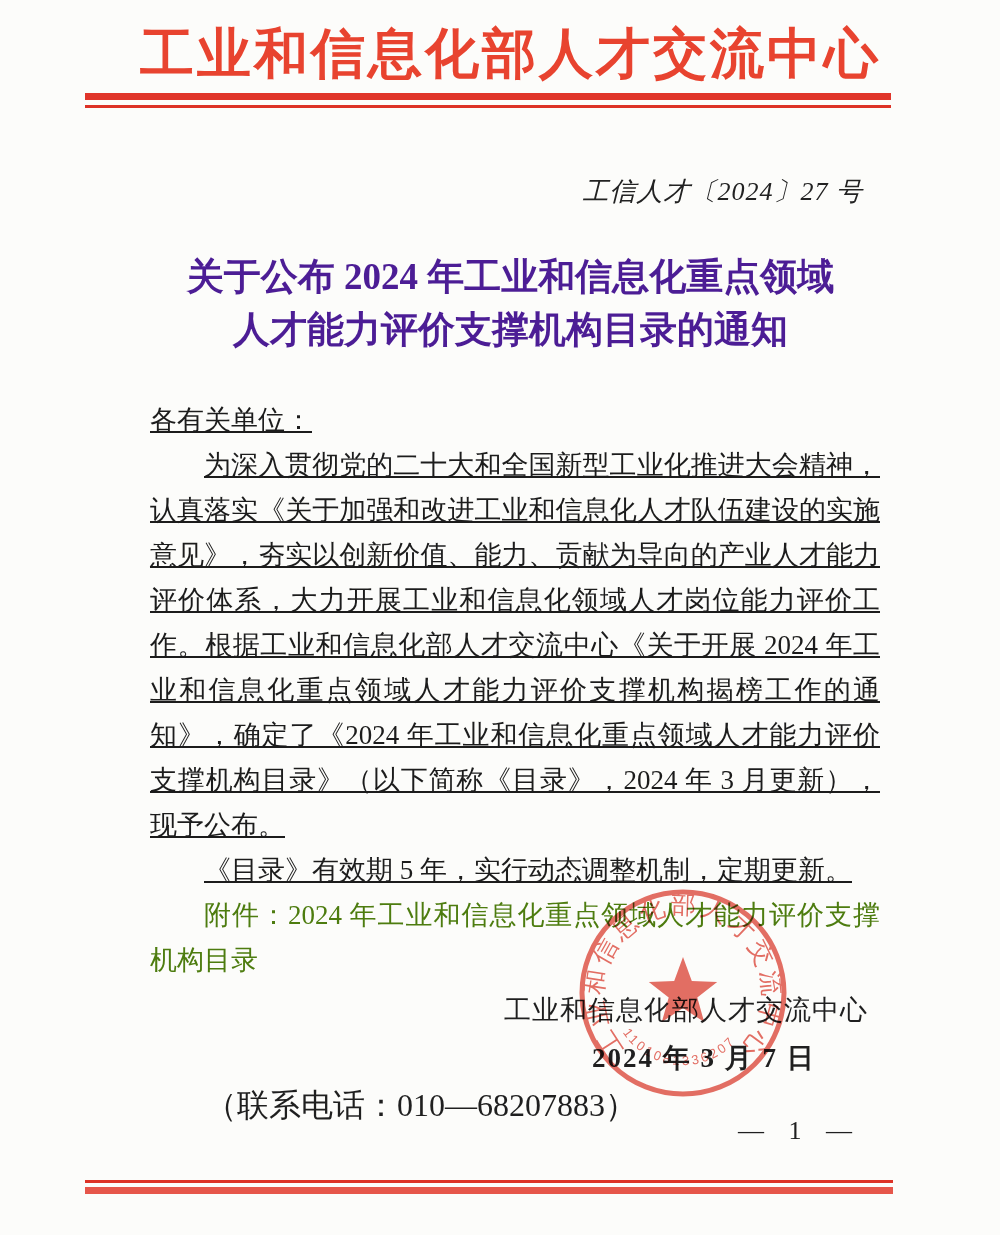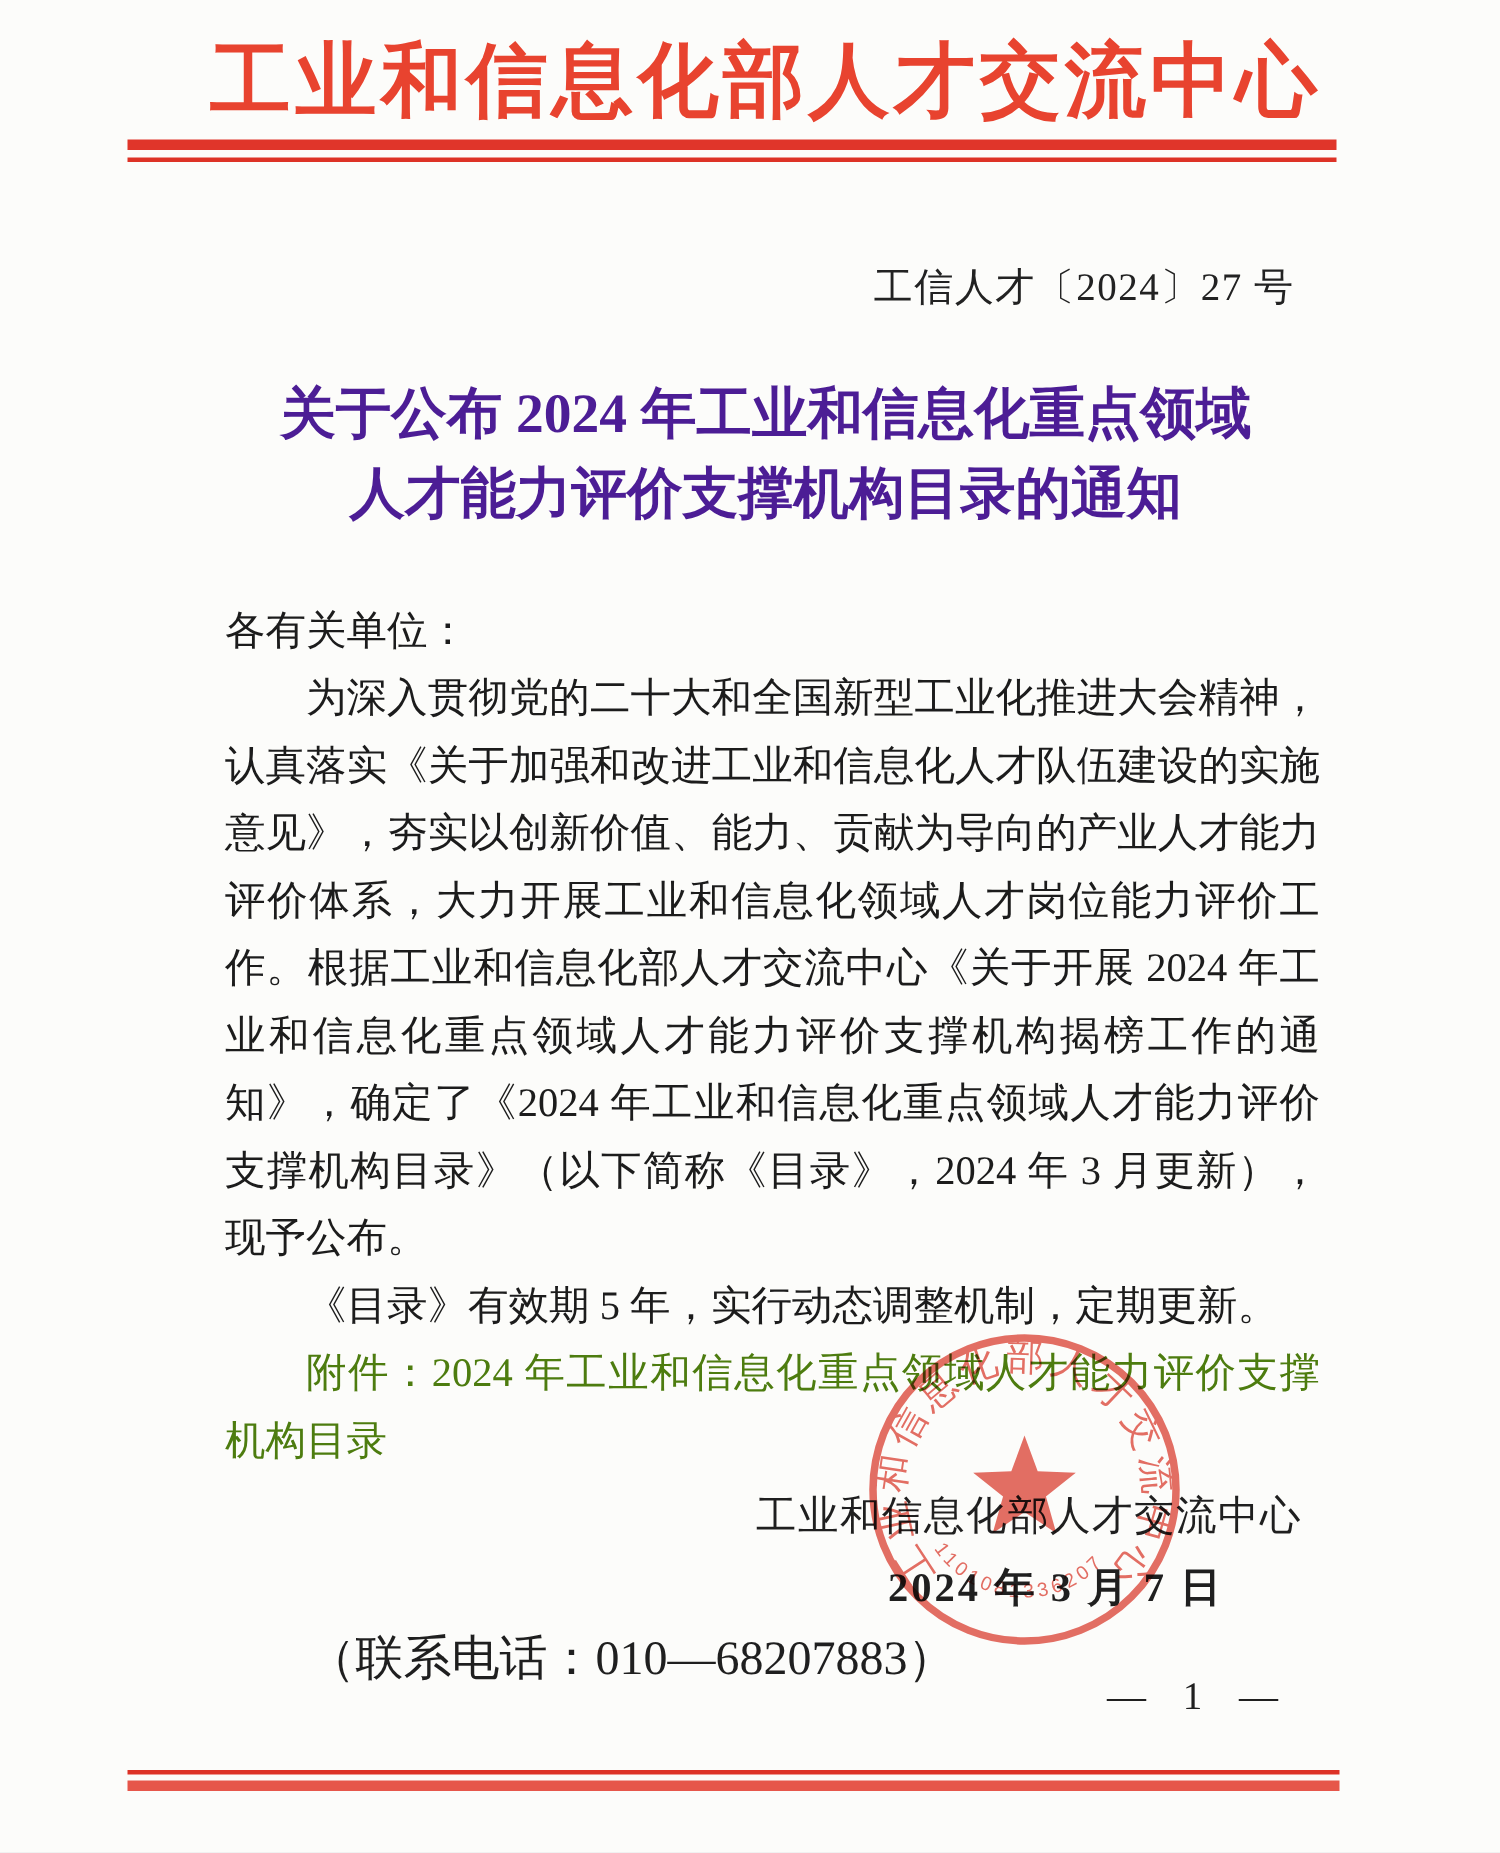--- a/index.html
+++ b/index.html
@@ -26,37 +26,39 @@
   .rule-wrap { position:absolute; left:85px; width:806px; top:93px; }
   .rule-thick { height:7px; background:#e0352a; }
   .rule-thin  { height:3px; background:#dd3226; margin-top:5px; }
 
   
   .doc-number {
     position:absolute; top:174px; right:158px;
     font-size:26px; letter-spacing:1px;
     color:#222;
     white-space:nowrap;
+    font-style:italic;
   }
 
   
   .doc-title {
     position:absolute; top:250px; left:0; width:100%;
     text-align:center;
     font-size:37px; font-weight:bold;
     line-height:53px;
     color:#4c1d95;
   }
 
   
   .body-block {
     position:absolute; top:398px; left:150px; width:730px;
     font-size:27px; line-height:45px;
     text-align:justify;
     color:#1c1c1c;
+    text-decoration:underline;
   }
   .body-block p { margin:0; }
   .p-indent { text-indent:2em; }
 
   .attachment-block {
     position:absolute; top:893px; left:150px; width:730px;
     font-size:27px; line-height:45px;
     text-align:justify;
     text-indent:2em;
     color:#4d7c0f;

